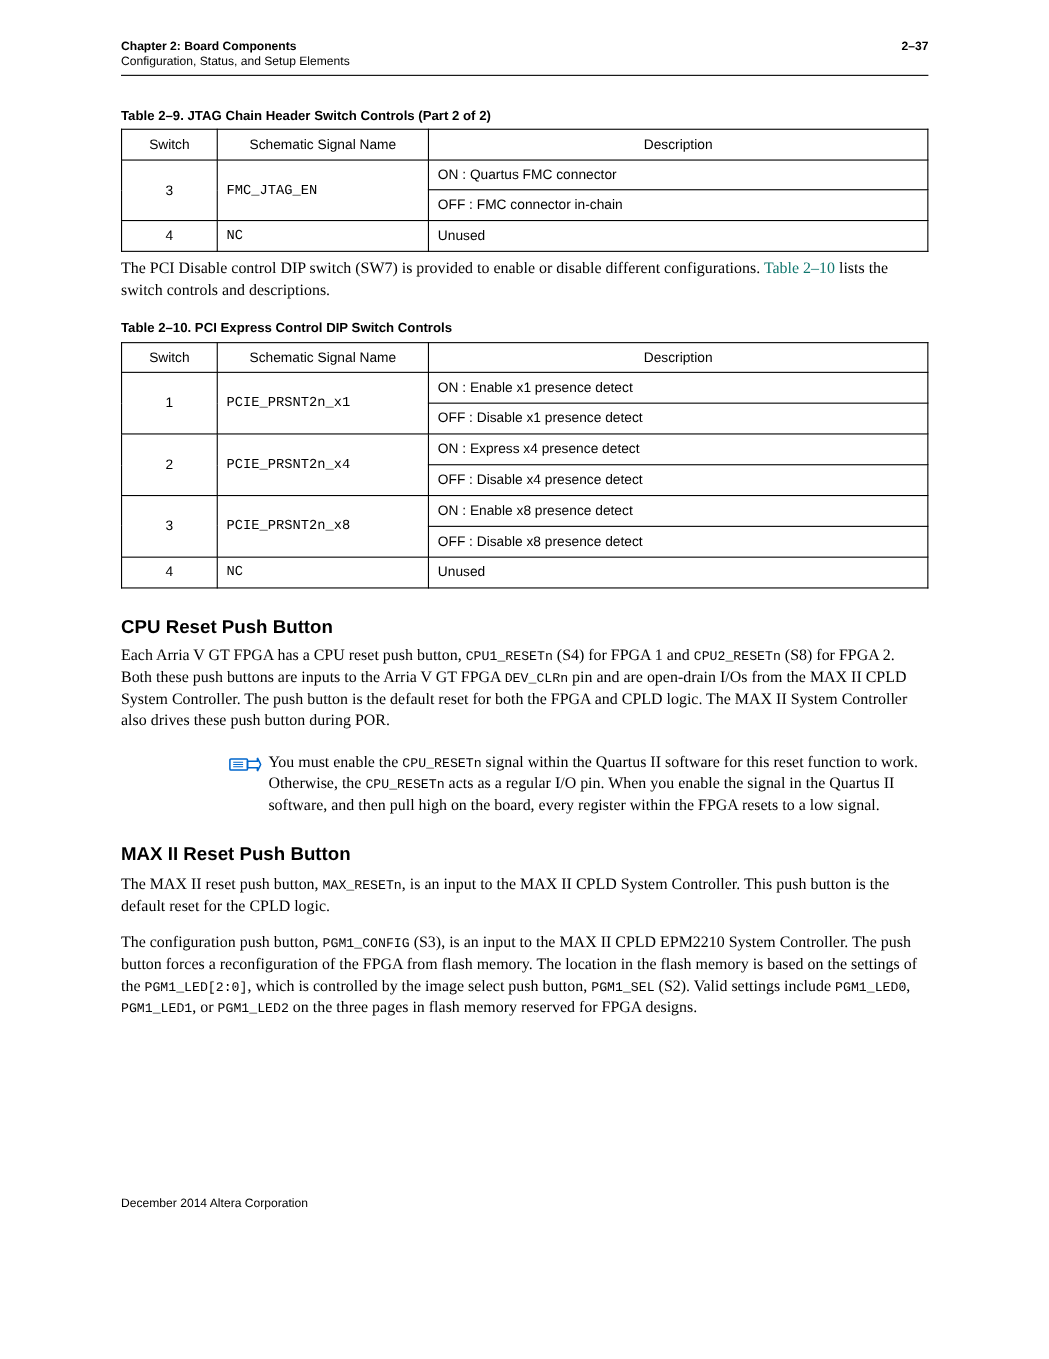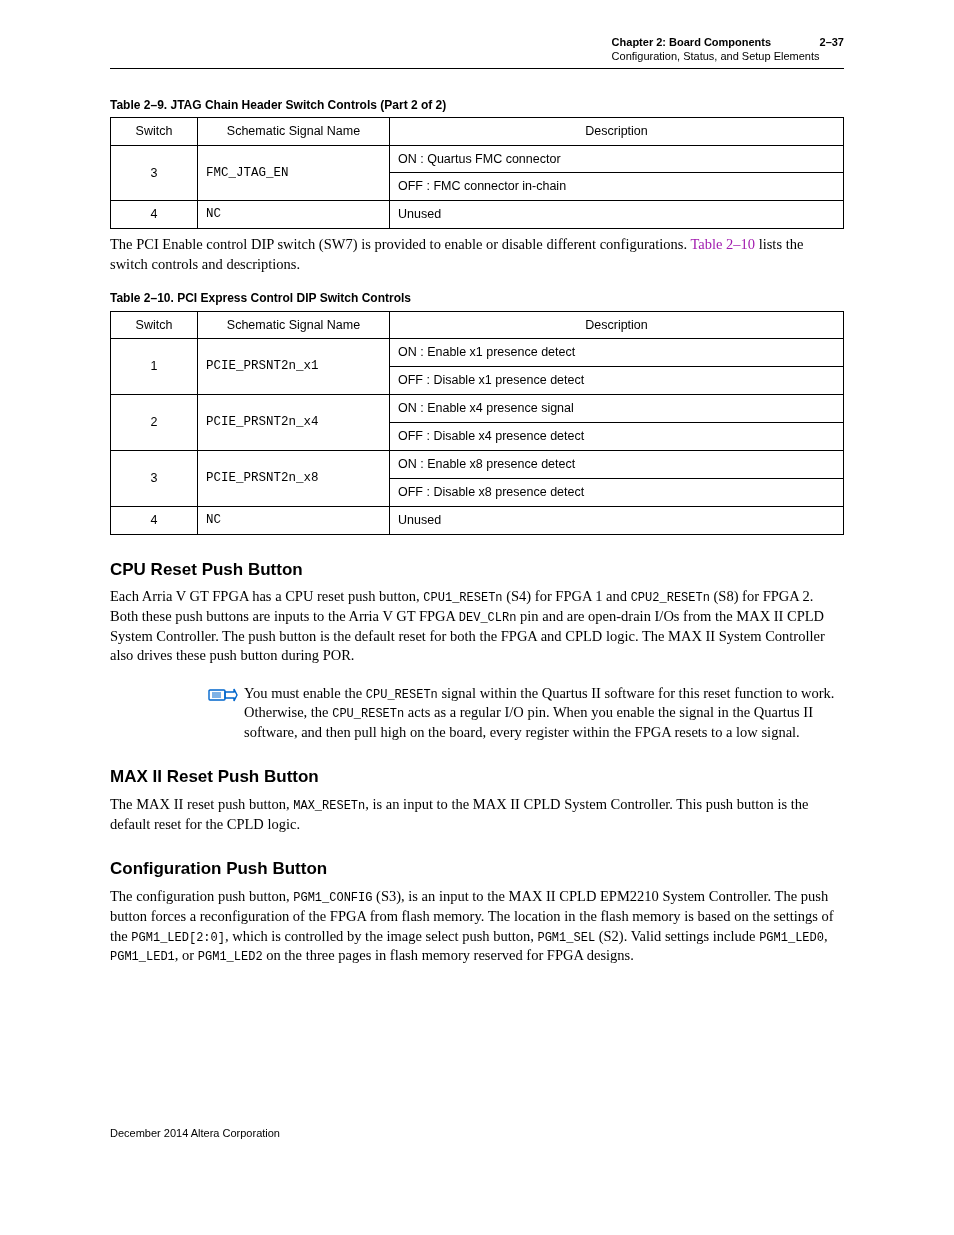--- a/index.html
+++ b/index.html
@@ -6,21 +6,21 @@
     font-family: Georgia, 'Times New Roman', serif;
     font-size: 14px;
     color: #000;
     margin: 0;
     padding: 36px 110px 40px 110px;
     background: #fff;
     line-height: 1.35;
   }
   .header-row {
     display: flex;
-    justify-content: flex-end;
+    justify-content: space-between;
     border-bottom: 1px solid #000;
     padding-bottom: 4px;
     margin-bottom: 28px;
     line-height: 1.25;
   }
   .header-left {
     font-family: Arial, Helvetica, sans-serif;
     font-size: 11px;
   }
   .header-left b { font-weight: bold; }
@@ -55,21 +55,21 @@
   .col-switch { width: 70px; text-align: center; }
   .col-signal { width: 175px; }
   .mono { font-family: 'Courier New', monospace; font-size: 12.5px; }
   h2 {
     font-family: Arial, Helvetica, sans-serif;
     font-weight: bold;
     font-size: 17px;
     margin: 24px 0 6px 0;
   }
   p { margin: 6px 0 14px 0; font-size: 14.5px; }
-  .link { color: #a21caf; }
+  .link { color: #0f766e; }
   .body-mono { font-family: Liberation Mono, monospace; font-size: 12px; }
   .note-row { display:flex; align-items:flex-start; margin-left: 98px; margin-top:18px; }
   .note-icon {
     flex: none;
     width: 36px;
     font-family: Arial, sans-serif;
     color: #0066cc;
     font-weight: bold;
     font-size: 18px;
     letter-spacing: -3px;
@@ -118,21 +118,21 @@
     </tr>
     <tr>
       <td class="col-switch">4</td>
       <td class="mono">NC</td>
       <td>Unused</td>
     </tr>
   </tbody>
     </table>
 
   <p>
-    <span>The PCI Enable control DIP switch (SW7) is provided to enable or disable different configurations. </span><span class="link">Table 2–10</span><span> lists the switch controls and descriptions.</span>
+    <span>The PCI Disable control DIP switch (SW7) is provided to enable or disable different configurations. </span><span class="link">Table 2–10</span><span> lists the switch controls and descriptions.</span>
   </p>
 
   <div class="table-caption">Table 2–10. PCI Express Control DIP Switch Controls</div>
   <table>
     <tbody>
         <tr>
       <th class="col-switch">Switch</th>
       <th class="col-signal">Schematic Signal Name</th>
       <th>Description</th>
     </tr>
@@ -140,21 +140,21 @@
           <td rowspan="2" class="col-switch">1</td>
           <td rowspan="2" class="mono">PCIE_PRSNT2n_x1</td>
           <td>ON : Enable x1 presence detect</td>
         </tr>
     <tr>
           <td>OFF : Disable x1 presence detect</td>
         </tr>
     <tr>
           <td rowspan="2" class="col-switch">2</td>
           <td rowspan="2" class="mono">PCIE_PRSNT2n_x4</td>
-          <td>ON : Enable x4 presence signal</td>
+          <td>ON : Express x4 presence detect</td>
         </tr>
     <tr>
           <td>OFF : Disable x4 presence detect</td>
         </tr>
     <tr>
           <td rowspan="2" class="col-switch">3</td>
           <td rowspan="2" class="mono">PCIE_PRSNT2n_x8</td>
           <td>ON : Enable x8 presence detect</td>
         </tr>
     <tr>
@@ -188,21 +188,20 @@
     <span>You must enable the </span><span class="body-mono">CPU_RESETn</span><span> signal within the Quartus II software for this reset function to work. Otherwise, the </span><span class="body-mono">CPU_RESETn</span><span> acts as a regular I/O pin. When you enable the signal in the Quartus II software, and then pull high on the board, every register within the FPGA resets to a low signal.</span>
   </div>
 </div>
 
 <div class="content">
   <h2>MAX II Reset Push Button</h2>
   <p>
     <span>The MAX II reset push button, </span><span class="body-mono">MAX_RESETn</span><span>, is an input to the MAX II CPLD System Controller. This push button is the default reset for the CPLD logic.</span>
   </p>
 
-  <h2>Configuration Push Button</h2>
   <p>
     <span>The configuration push button, </span><span class="body-mono">PGM1_CONFIG</span><span> (S3), is an input to the MAX II CPLD EPM2210 System Controller. The push button forces a reconfiguration of the FPGA from flash memory. The location in the flash memory is based on the settings of the </span><span class="body-mono">PGM1_LED[2:0]</span><span>, which is controlled by the image select push button, </span><span class="body-mono">PGM1_SEL</span><span> (S2). Valid settings include </span><span class="body-mono">PGM1_LED0</span><span>, </span><span class="body-mono">PGM1_LED1</span><span>, or </span><span class="body-mono">PGM1_LED2</span><span> on the three pages in flash memory reserved for FPGA designs.</span>
   </p>
 </div>
 
 <div class="footer-row">
   <div>December 2014   Altera Corporation</div>
   <div class="footer-right">
     <br>
     

